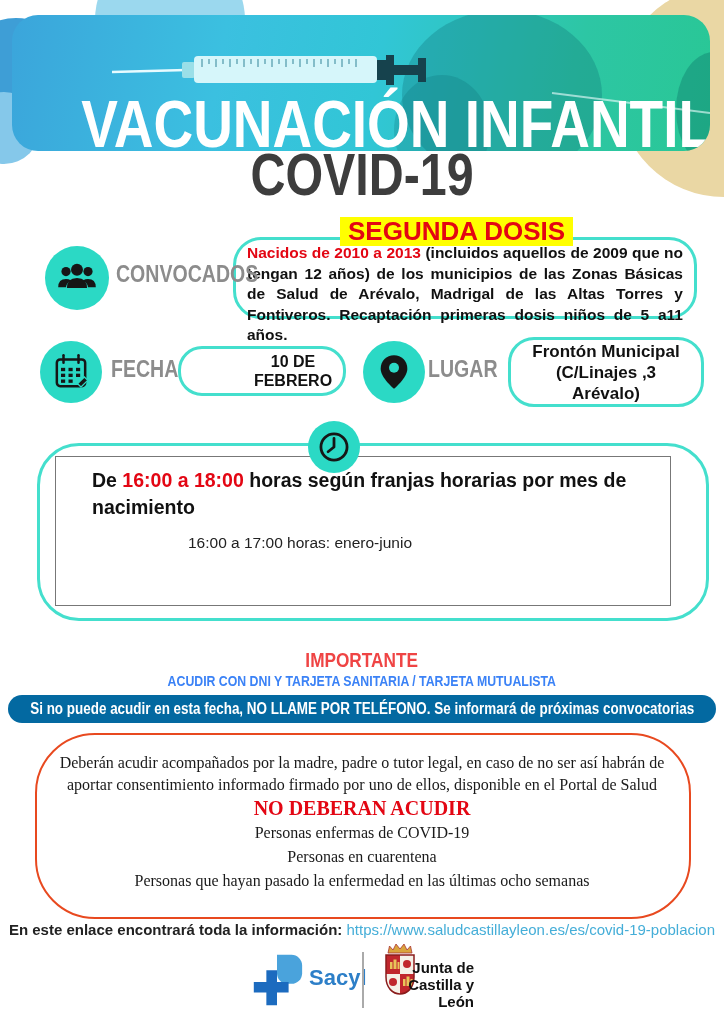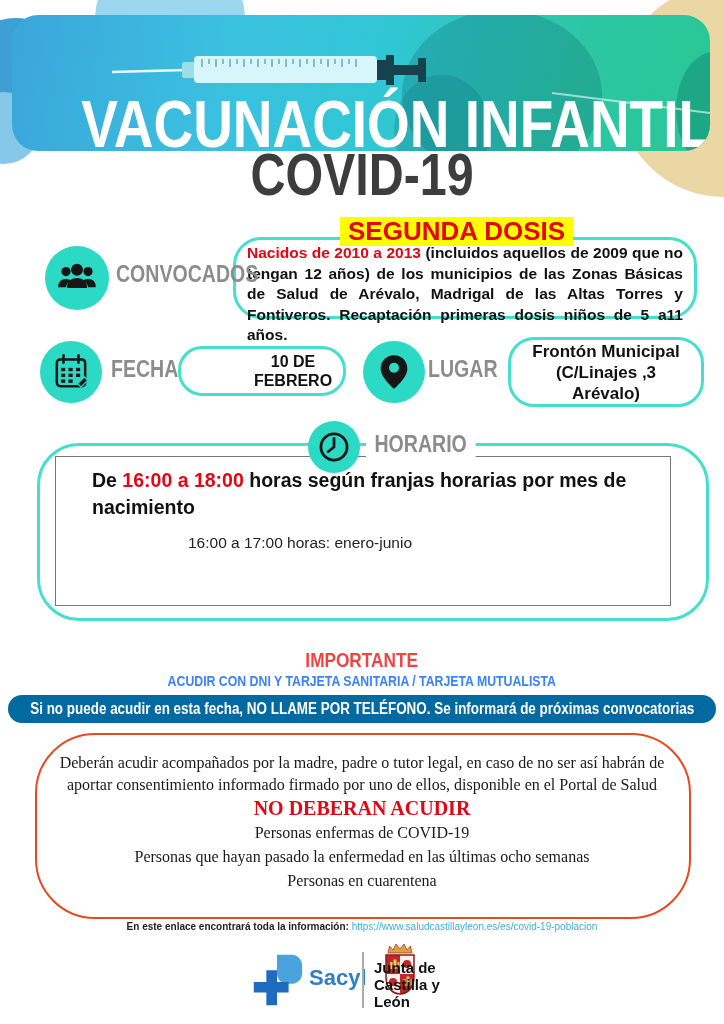--- a/index.html
+++ b/index.html
@@ -53,26 +53,26 @@
   .banner span{color:#fff;font-weight:bold;font-size:16px;white-space:nowrap;
         display:inline-block;transform:scaleX(0.84);}
   
   .aviso-box{position:absolute;left:35px;top:733px;width:652px;height:182px;
         border:2.5px solid #e8491f;border-radius:60px;}
   .aviso{position:absolute;left:55px;top:752px;width:614px;text-align:center;
         font-family:"Liberation Serif",serif;font-size:16px;line-height:22px;color:#1a1a1a;}
   .aviso .no-title{color:#e30613;font-weight:bold;font-size:20px;margin:1px 0 2px 0;}
   .aviso .item{line-height:24px;}
   
-  .info{position:absolute;top:921px;left:0;width:100%;text-align:center;font-size:10px;
+  .info{position:absolute;top:921px;left:0;width:100%;text-align:center;font-size:15px;
         color:#222;font-weight:bold;}
   .info .link{color:#45aed8;font-weight:normal;}
   .sacyl-text{position:absolute;left:309px;top:965px;color:#2d7fc8;font-weight:bold;font-size:22px;}
   .divider{position:absolute;left:362px;top:952px;width:2px;height:56px;background:#aaa;}
-  .junta-text{position:absolute;left:374px;top:959px;width:100px;text-align:left;
+  .junta-text{position:absolute;left:374px;top:959px;width:100px;text-align:right;
         color:#111;font-weight:bold;font-size:15px;line-height:17px;}
 </style>
 </head>
 <body>
 
 <div class="page">
 
   <div class="circ" style="left:95px;top:-55px;width:150px;height:150px;background:#9bd8ee;z-index:1;"></div>
   <div class="circ" style="left:-45px;top:18px;width:122px;height:122px;background:#3e9ed6;z-index:1;"></div>
   <div class="circ" style="left:-32px;top:92px;width:72px;height:72px;background:#85c8ea;z-index:1;"></div>
@@ -161,23 +161,20 @@
   </div>
 
   <div class="hr-outer"></div>
   <div class="hr-inner"></div>
   <div class="icircle" style="left:308px;top:421px;width:52px;height:52px;z-index:4;">
     <svg width="38" height="38" viewBox="0 0 48 48">
       <circle cx="24" cy="24" r="16.5" fill="none" stroke="#161616" stroke-width="3.5"></circle>
       <path d="M24 24 L24 13 M24 24 L16.5 30" stroke="#161616" stroke-width="3.5" stroke-linecap="round" fill="none"></path>
     </svg>
   </div>
-  <div class="slabel" style="left:366px;top:431px;z-index:4;">
-    <span class="condL hr-label-bg">HORARIO</span>
-  </div>
   <div class="hr-head">
     <span>De </span><span class="red">16:00 a 18:00</span><span> horas según franjas horarias por mes de nacimiento</span>
   </div>
   <div class="hr-lines">
     <div>16:00 a 17:00 horas: enero-junio</div>
   </div>
 
   <div class="imp-title">
     <span class="cond">IMPORTANTE</span>
   </div>
@@ -186,22 +183,22 @@
   </div>
   <div class="banner">
     <span>Si no puede acudir en esta fecha, NO LLAME POR TELÉFONO. Se informará de próximas convocatorias</span>
   </div>
 
   <div class="aviso-box"></div>
   <div class="aviso">
     <div>Deberán acudir acompañados por la madre, padre o tutor legal, en caso de no ser así habrán de aportar consentimiento informado firmado por uno de ellos, disponible en el Portal de Salud</div>
     <div class="no-title">NO DEBERAN ACUDIR</div>
     <div class="item">Personas enfermas de COVID-19</div>
+    <div class="item">Personas en cuarentena</div>
     <div class="item">Personas que hayan pasado la enfermedad en las últimas ocho semanas</div>
-    <div class="item">Personas en cuarentena</div>
   </div>
 
   <div class="info">
     <span>En este enlace encontrará toda la información: </span><span class="link">https://www.saludcastillayleon.es/es/covid-19-poblacion</span>
   </div>
 
   <svg width="58" height="58" viewBox="0 0 60 60" style="position:absolute;left:248px;top:951px;">
     <path d="M30 4 h15 a11 11 0 0 1 11 11 v8 a11 11 0 0 1 -11 11 h-4 c-7 0 -11 -5.5 -11 -11 z" fill="#4aa3dc"></path>
     <path d="M19 20 h11 v12 h12 v11 h-12 v13 h-11 v-13 h-13 v-11 h13 z" fill="#1c6bbf"></path>
   </svg>

